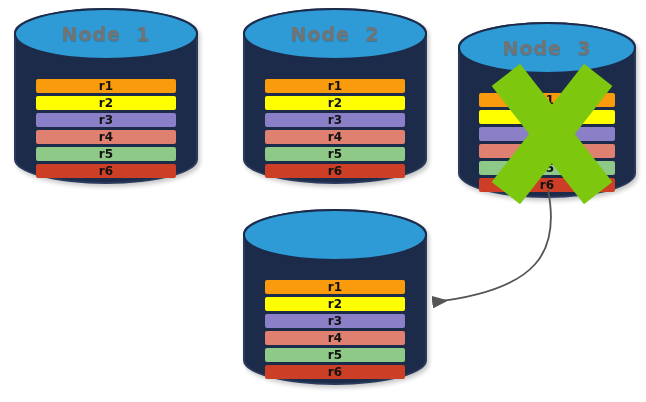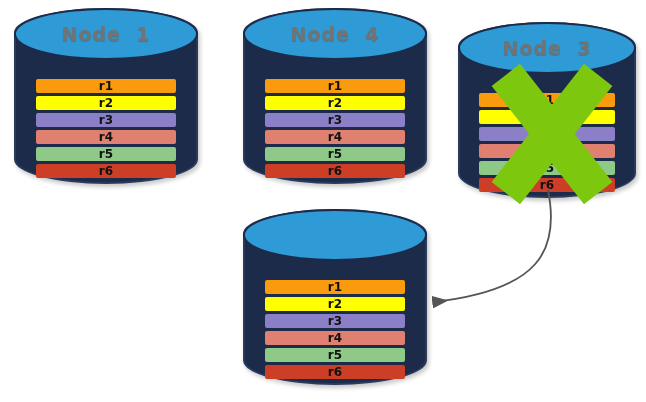--- a/index.html
+++ b/index.html
@@ -139,21 +139,21 @@
       <div class="row-bar" style="background:#8b7fc8;">r3</div>
       <div class="row-bar" style="background:#e08070;">r4</div>
       <div class="row-bar" style="background:#8fc987;">r5</div>
       <div class="row-bar" style="background:#cc3f26;">r6</div>
     </div>
   </div>
 
   <div class="node" style="left:243px; top:8px; width:184px; height:176px;">
     <div class="node-body"></div>
     <div class="node-top"></div>
-    <div class="node-label">Node  4</div>
+    <div class="node-label">Node  2</div>
     <div class="node-rows" style="top:55px;">
       <div class="row-bar" style="background:#f99b0c;">r1</div>
       <div class="row-bar" style="background:#ffff00;">r2</div>
       <div class="row-bar" style="background:#8b7fc8;">r3</div>
       <div class="row-bar" style="background:#e08070;">r4</div>
       <div class="row-bar" style="background:#8fc987;">r5</div>
       <div class="row-bar" style="background:#cc3f26;">r6</div>
     </div>
   </div>
 

